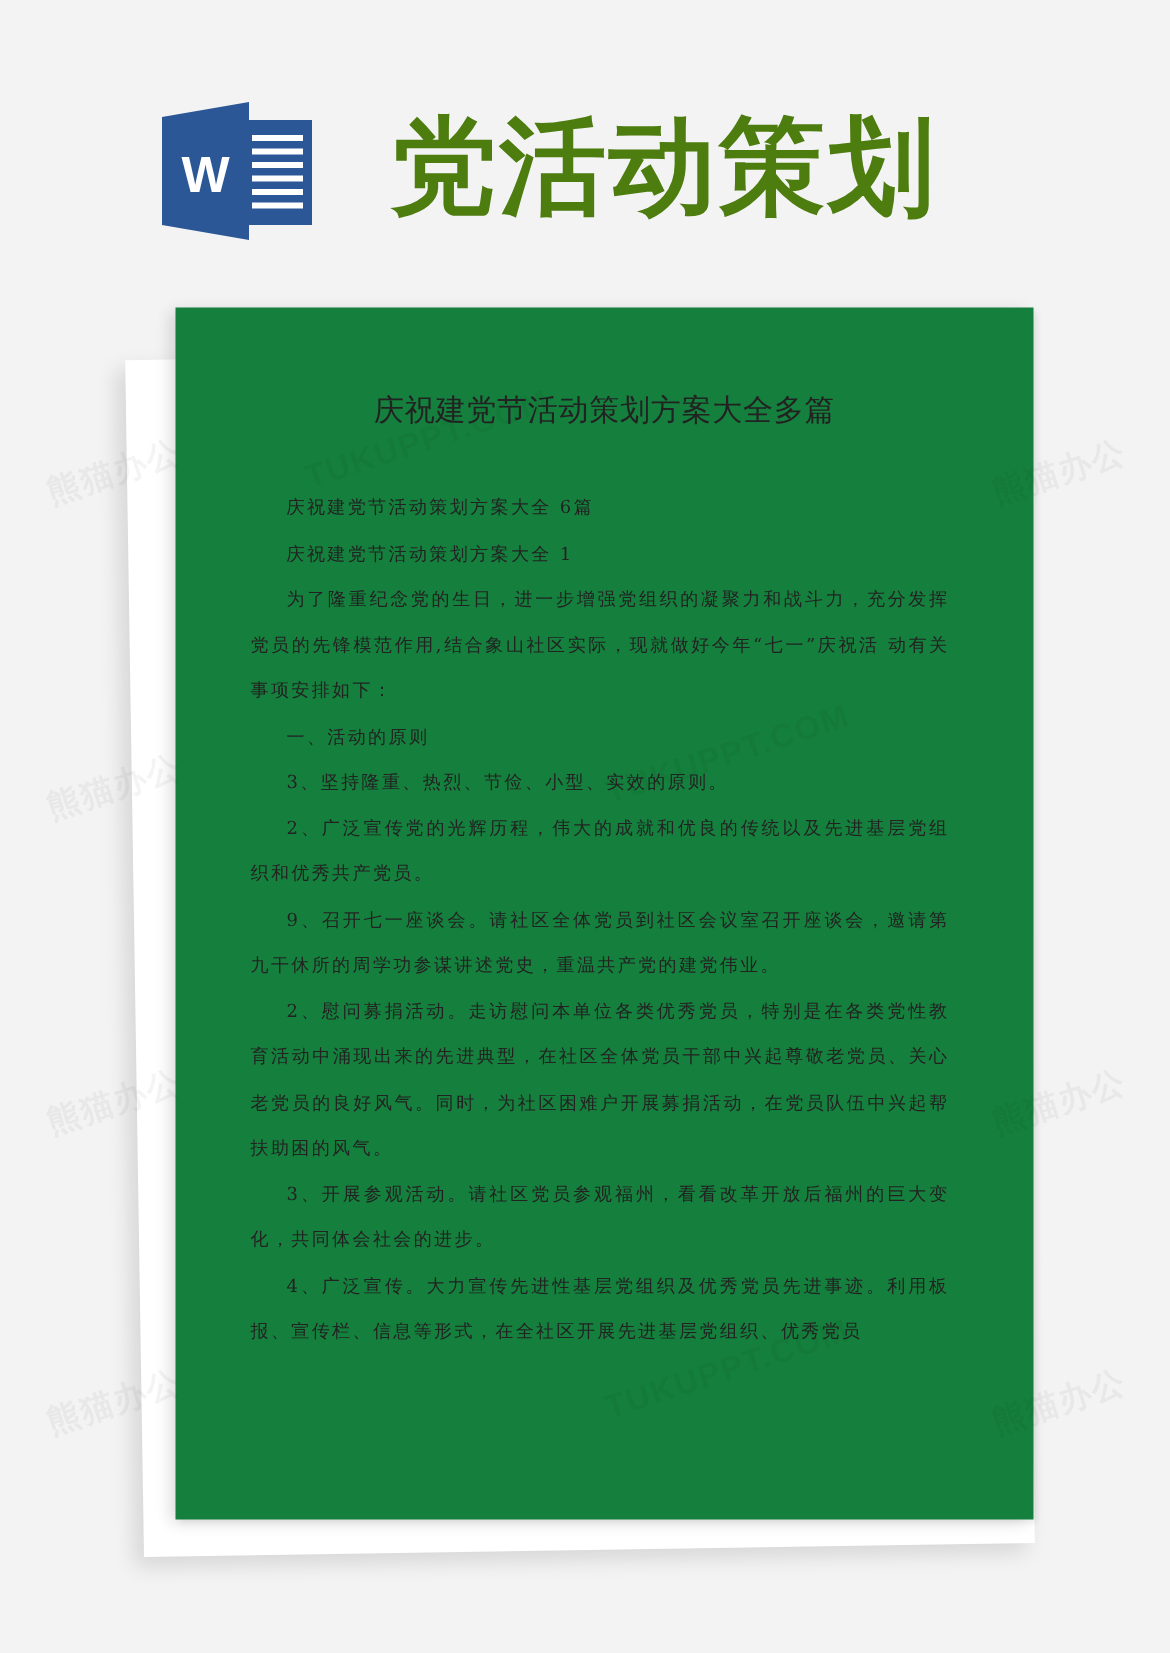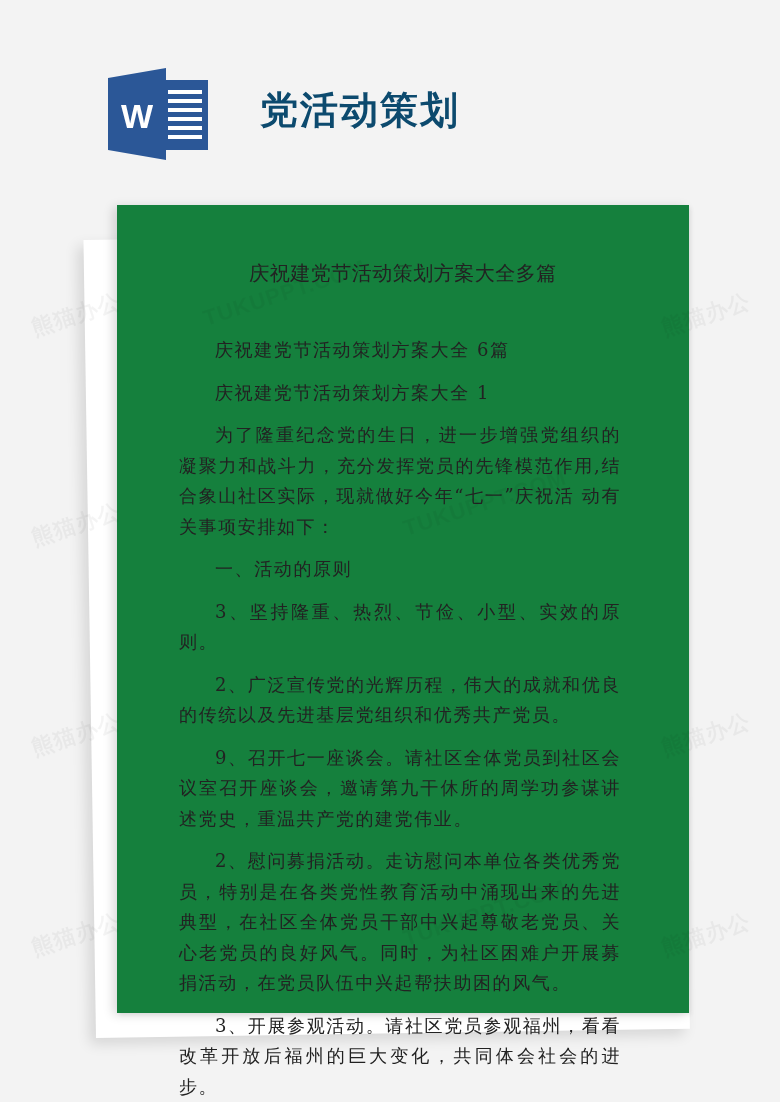--- a/index.html
+++ b/index.html
@@ -6,40 +6,40 @@
   body {
     width:780px; height:1102px; position:relative; overflow:hidden;
     background:#f3f3f3;
     font-family:"DejaVu Serif", "Liberation Serif", serif;
   }
   .header { position:absolute; left:0; top:0; width:780px; height:190px; }
   .word-icon { position:absolute; left:108px; top:68px; width:102px; height:92px; }
   .app-title {
     position:absolute; left:260px; top:78px;
     font-family:"DejaVu Serif", serif; font-weight:bold;
-    font-size:38px; line-height:64px; color:#0c4a6e; letter-spacing:2px;
+    font-size:71px; line-height:64px; color:#4d7c0f; letter-spacing:2px;
   }
   .page-back {
     position:absolute; left:96px; top:240px; width:594px; height:798px;
     background:#fff; transform:rotate(-0.9deg); transform-origin:left bottom;
     box-shadow:-6px 6px 14px rgba(0,0,0,0.12);
   }
   .page {
     position:absolute; left:117px; top:205px; width:572px; height:808px;
     background:#15803d;
     box-shadow:-4px 2px 10px rgba(0,0,0,0.14), 2px 2px 4px rgba(0,0,0,0.06);
   }
   .doc-title {
     position:absolute; left:0; top:55px; width:100%; text-align:center;
     font-size:20px; color:#222; letter-spacing:0.5px;
   }
   .body { position:absolute; left:50px; top:118px; width:466px; }
   .p {
-    font-size:18px; line-height:30.5px; color:#222;
-    text-indent:2em; margin:12px; letter-spacing:1.6px; text-align:justify;
+    font-size:12px; line-height:30.5px; color:#222;
+    text-indent:2em; margin:0; letter-spacing:1.6px; text-align:justify;
   }
   .wm {
     position:absolute; font-family:"Liberation Sans", sans-serif; font-weight:bold;
     font-size:22px; color:rgba(0,0,0,0.045); transform:rotate(-18deg);
     white-space:nowrap; pointer-events:none; letter-spacing:1px;
   }
 </style>
 </head>
 <body>
 

